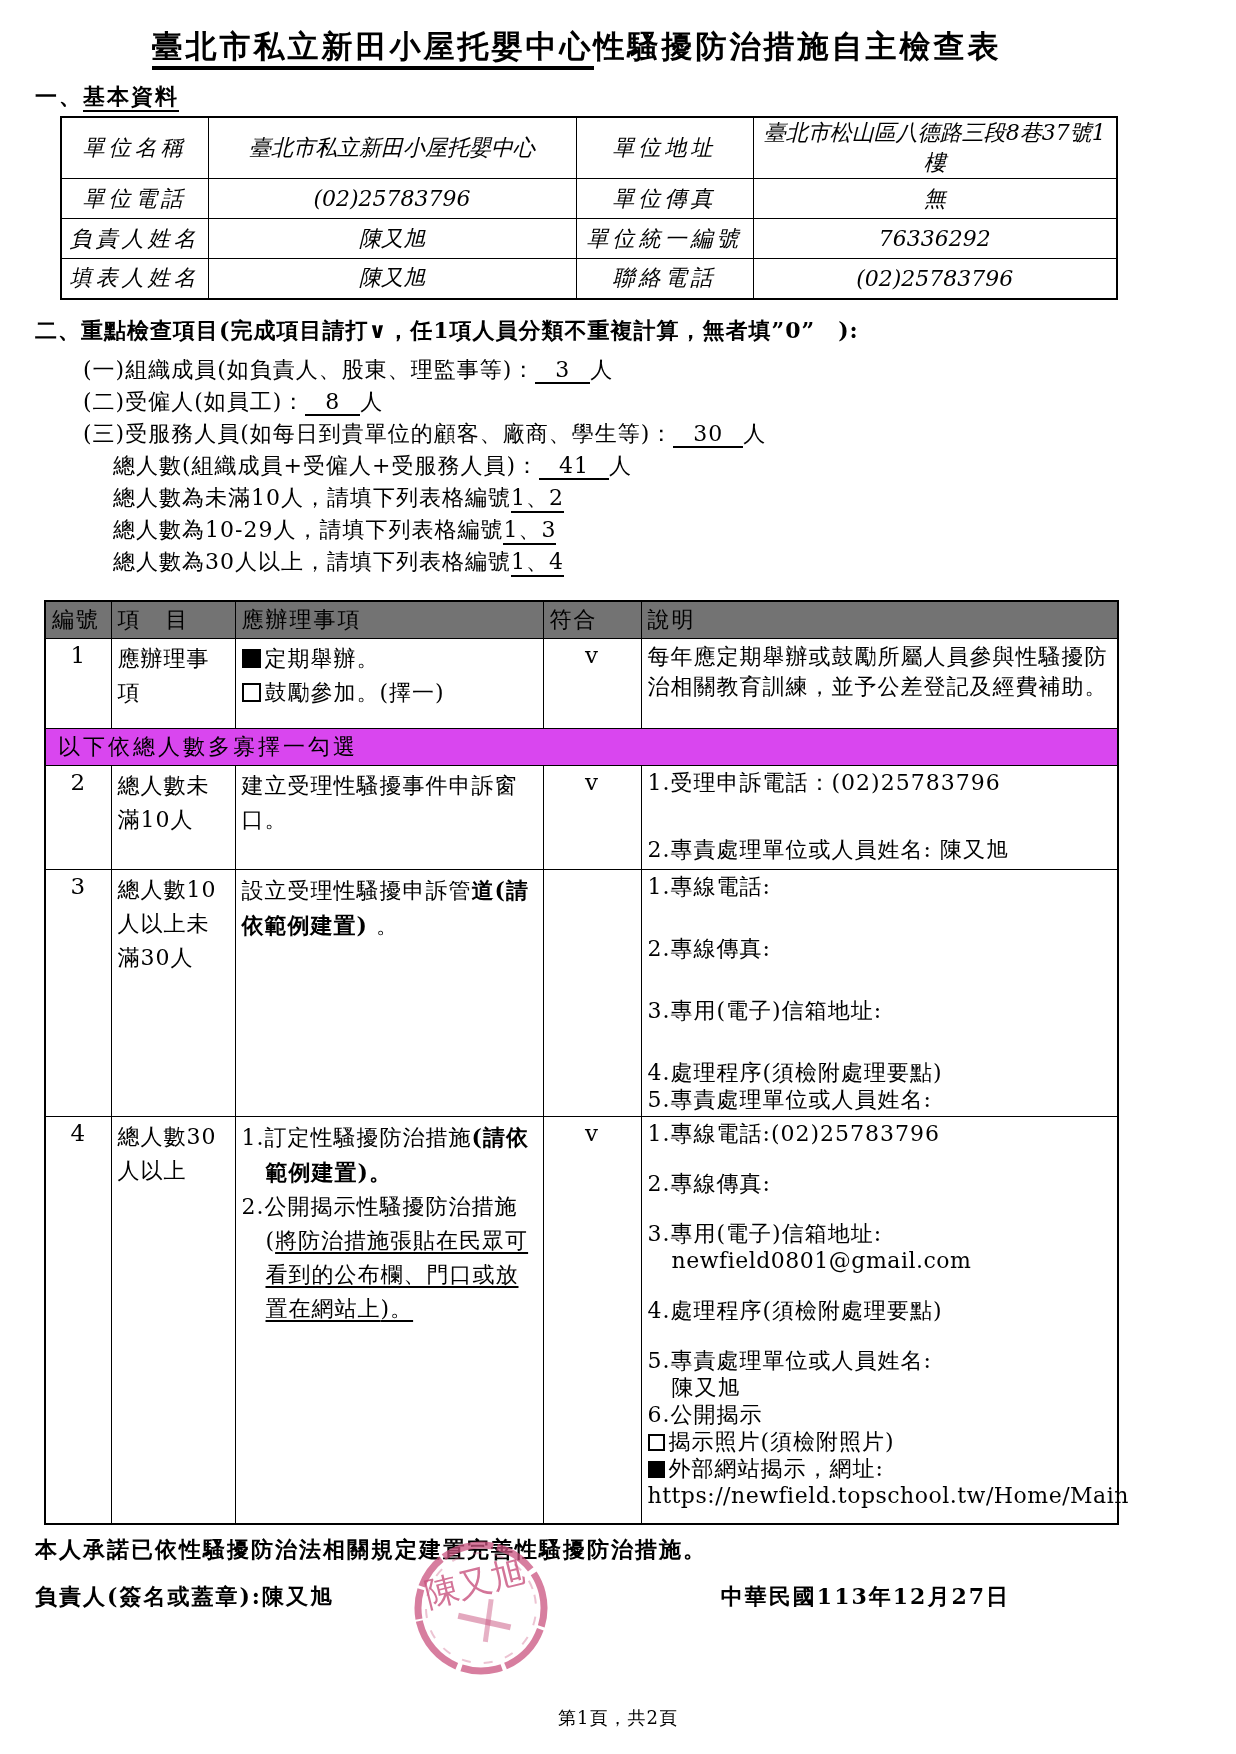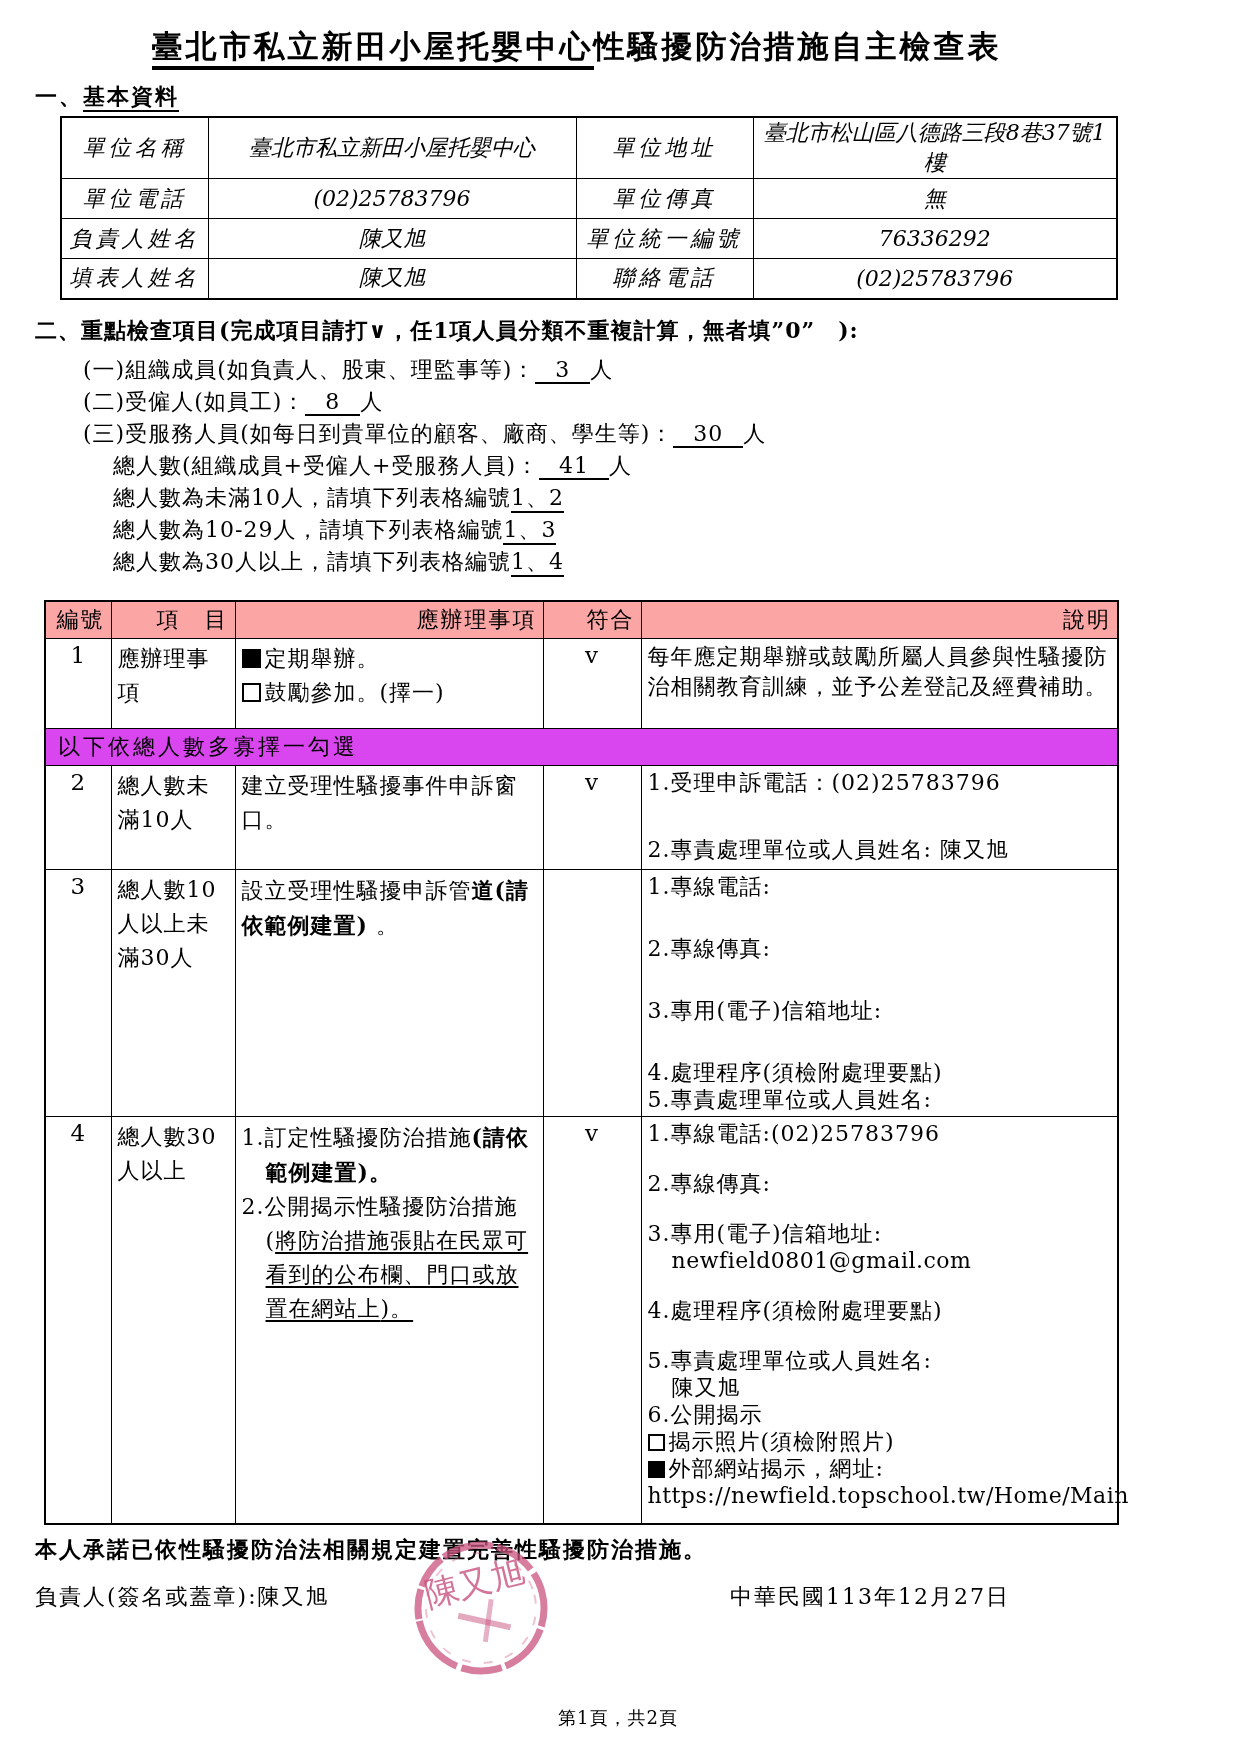--- a/index.html
+++ b/index.html
@@ -31,21 +31,21 @@
   .s2-head { font-weight:bold; letter-spacing:1px; margin:16px 0 8px 0; }
   .s2-list { line-height:32px; }
   .s2-item { padding-left:48px; letter-spacing:1px; }
   .s2-item.deep { padding-left:78px; }
   .fill { display:inline-block; border-bottom:2px solid #000; padding:0 20px; line-height:24px; text-align:center; }
   .tight { border-bottom:2px solid #000; padding-bottom:1px; }
 
   
   .check { margin-left:9px; margin-top:22px; width:1073px; table-layout:fixed; border:2px solid #000; }
   .check td, .check th { border:1px solid #000; font-weight:normal; vertical-align:top; padding:3px 6px; letter-spacing:1px; }
-  .check .chead th { background:#fca5a5; height:34px; text-align:right; vertical-align:middle; letter-spacing:2px; }
+  .check .chead th { background:#737373; height:34px; text-align:left; vertical-align:middle; letter-spacing:2px; }
   .c-num  { width:66px;  text-align:center; font-size:23px; }
   .c-item { width:124px; letter-spacing:4px; padding:4px 8px; line-height:34px; }
   .c-todo { width:308px; line-height:34px; }
   .c-match{ width:98px;  text-align:center; font-size:23px; }
   .c-desc { width:477px; line-height:27px; padding:6px 10px; }
   .v-mid { vertical-align:middle; }
   .band td { background:#d946ef; height:32px; padding-left:12px; vertical-align:middle; letter-spacing:3px; }
   .r1 { height:90px; } .r2 { height:104px; } .r3 { height:244px; } .r4 { height:408px; }
   .r1 .c-desc { line-height:30px; }
 
@@ -57,21 +57,21 @@
   .bold { font-weight:bold; }
   .uline { text-decoration:underline; text-underline-offset:4px; }
   .gap2 { margin-bottom:23px; }
   .gap3 { margin-bottom:35px; }
   .gap40 { margin-bottom:40px; }
   .ind { padding-left:24px; }
   .mono-ish { letter-spacing:0.5px; }
 
   
   .promise { font-weight:bold; letter-spacing:2px; margin:10px 0 4px 0; }
-  .sign-row { display:flex; justify-content:space-between; font-weight:normal; letter-spacing:2px;margin-top:17px; }
+  .sign-row { display:flex; justify-content:space-between; font-weight:bold; letter-spacing:2px;margin-top:17px; }
   .sign-row .date { margin-right:108px; }
   .stamp { position:absolute; left:405px; top:1532px; width:152px; height:152px; }
   .page-num { position:absolute; left:0; right:0; bottom:24px; text-align:center; font-size:18px; letter-spacing:1px; }
 </style>
 </head>
 <body>
 
 <div class="page">
   <div class="content">
 

